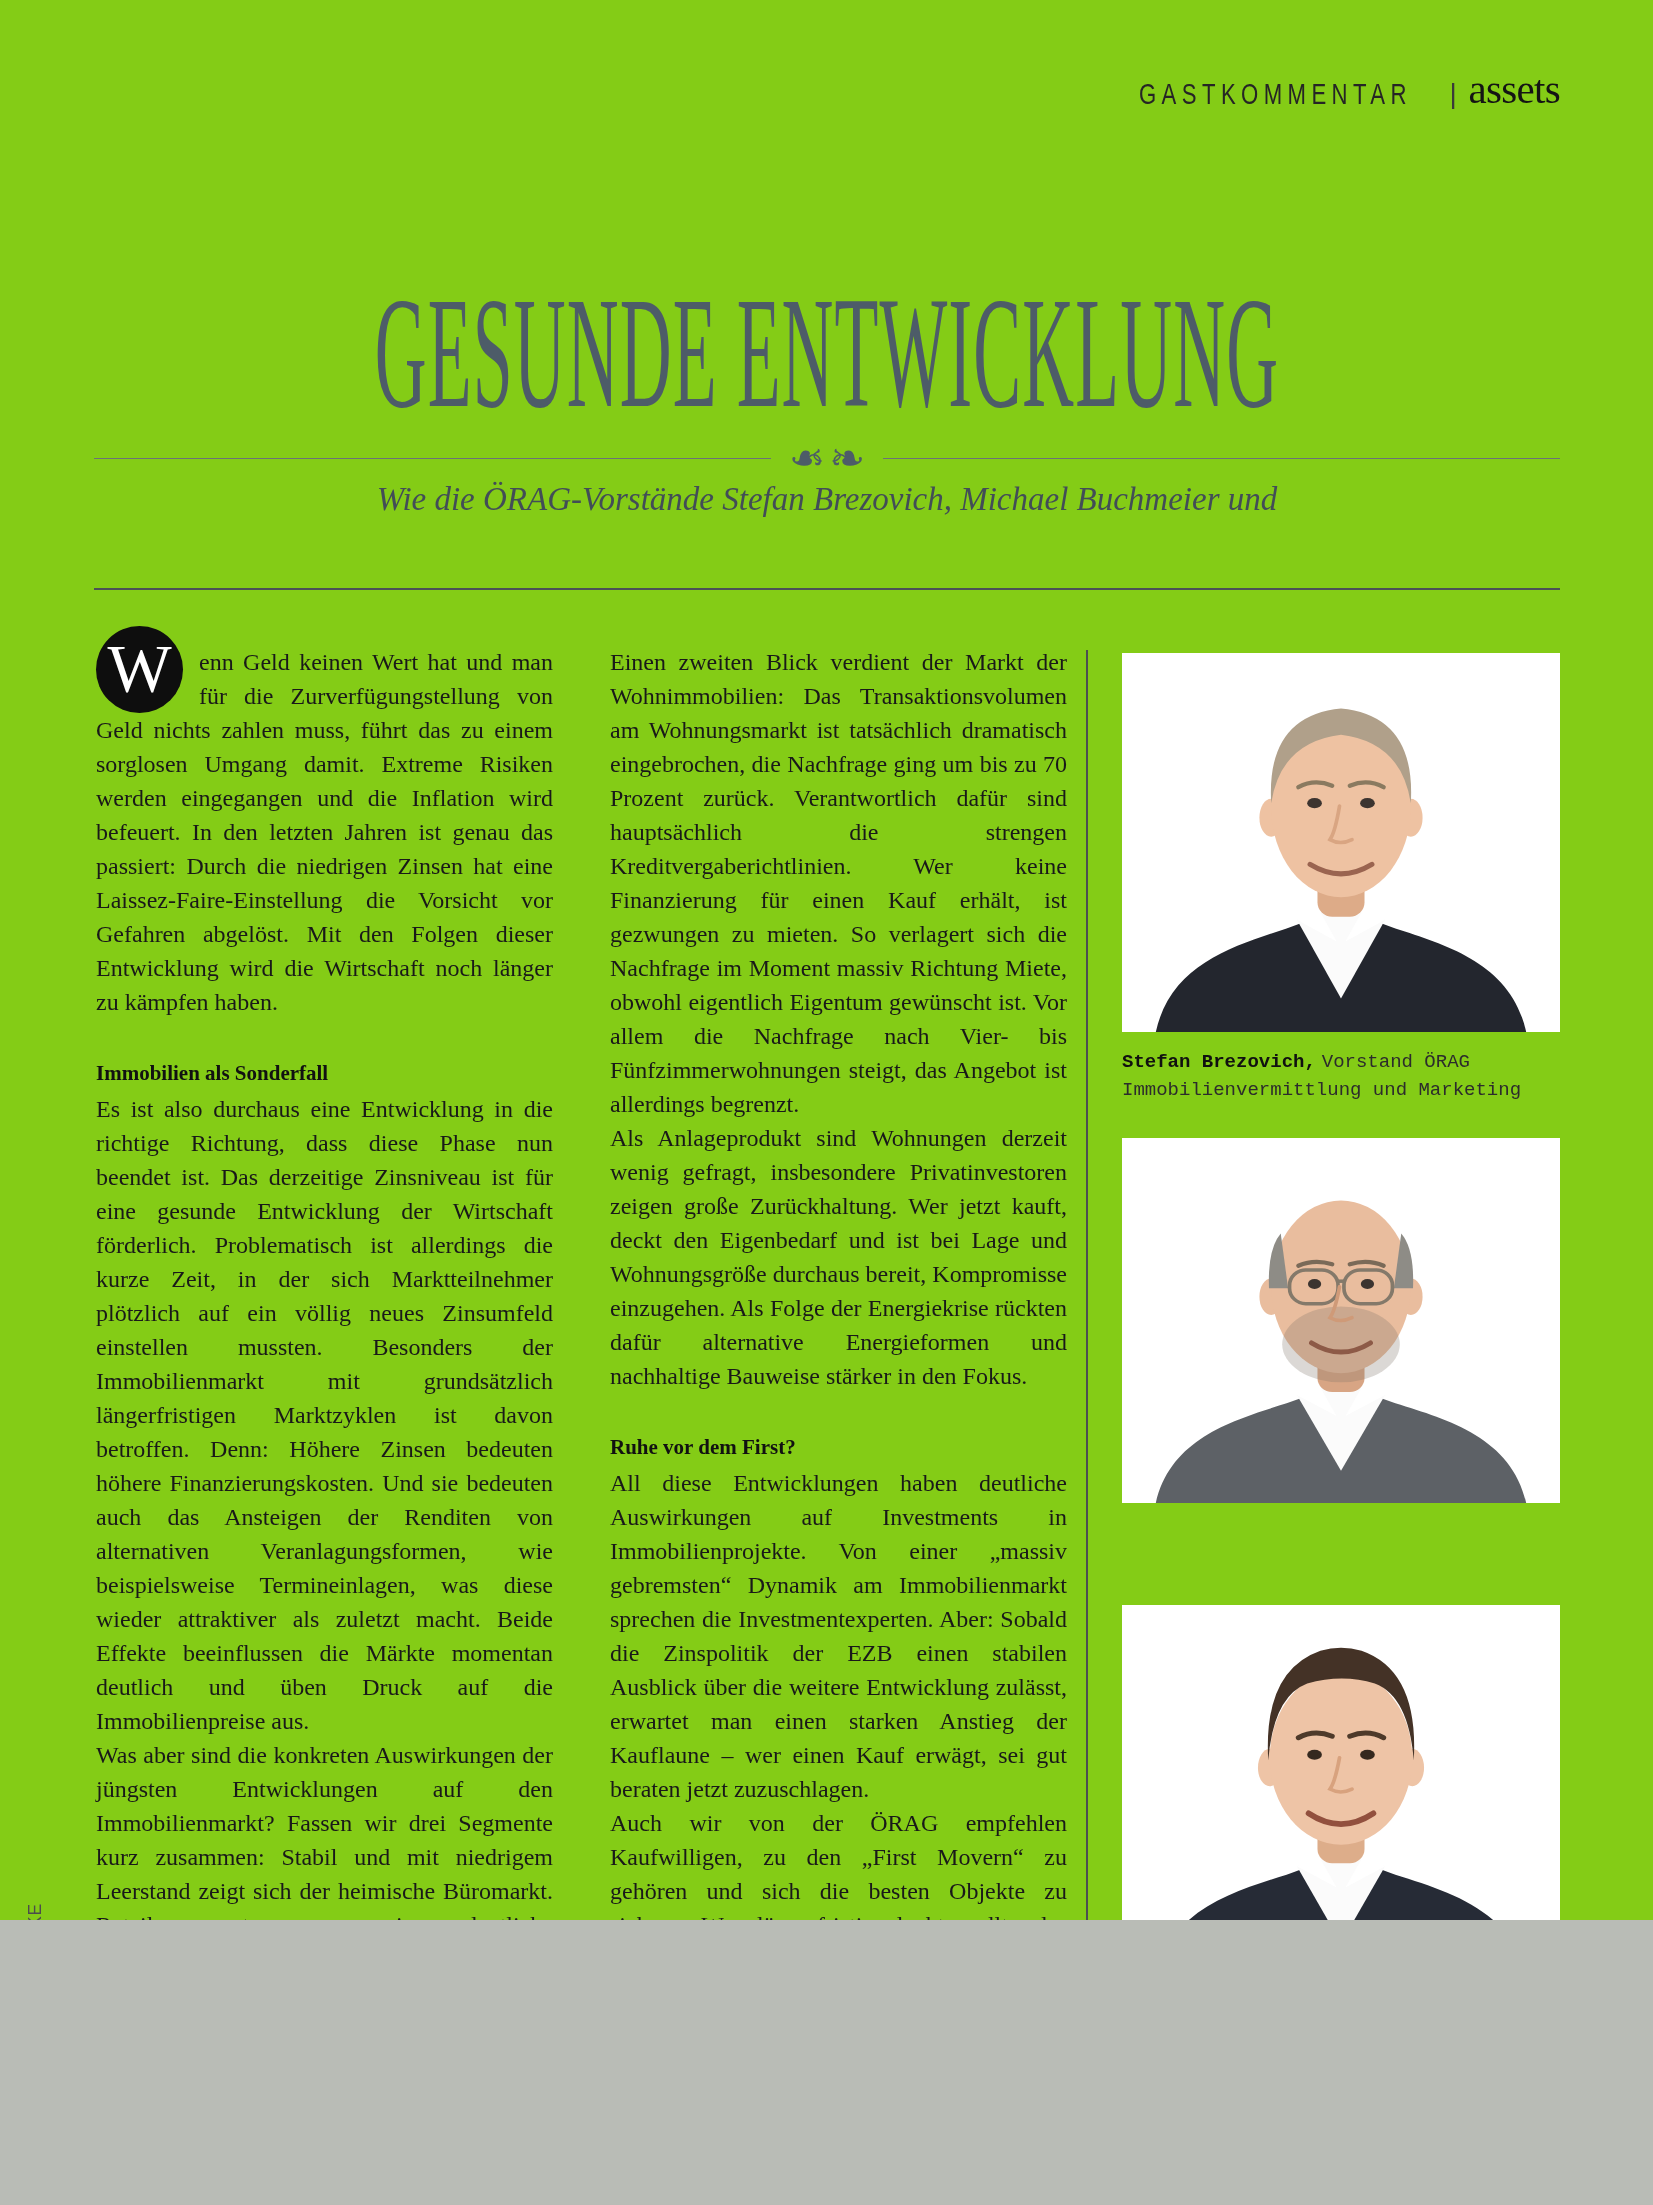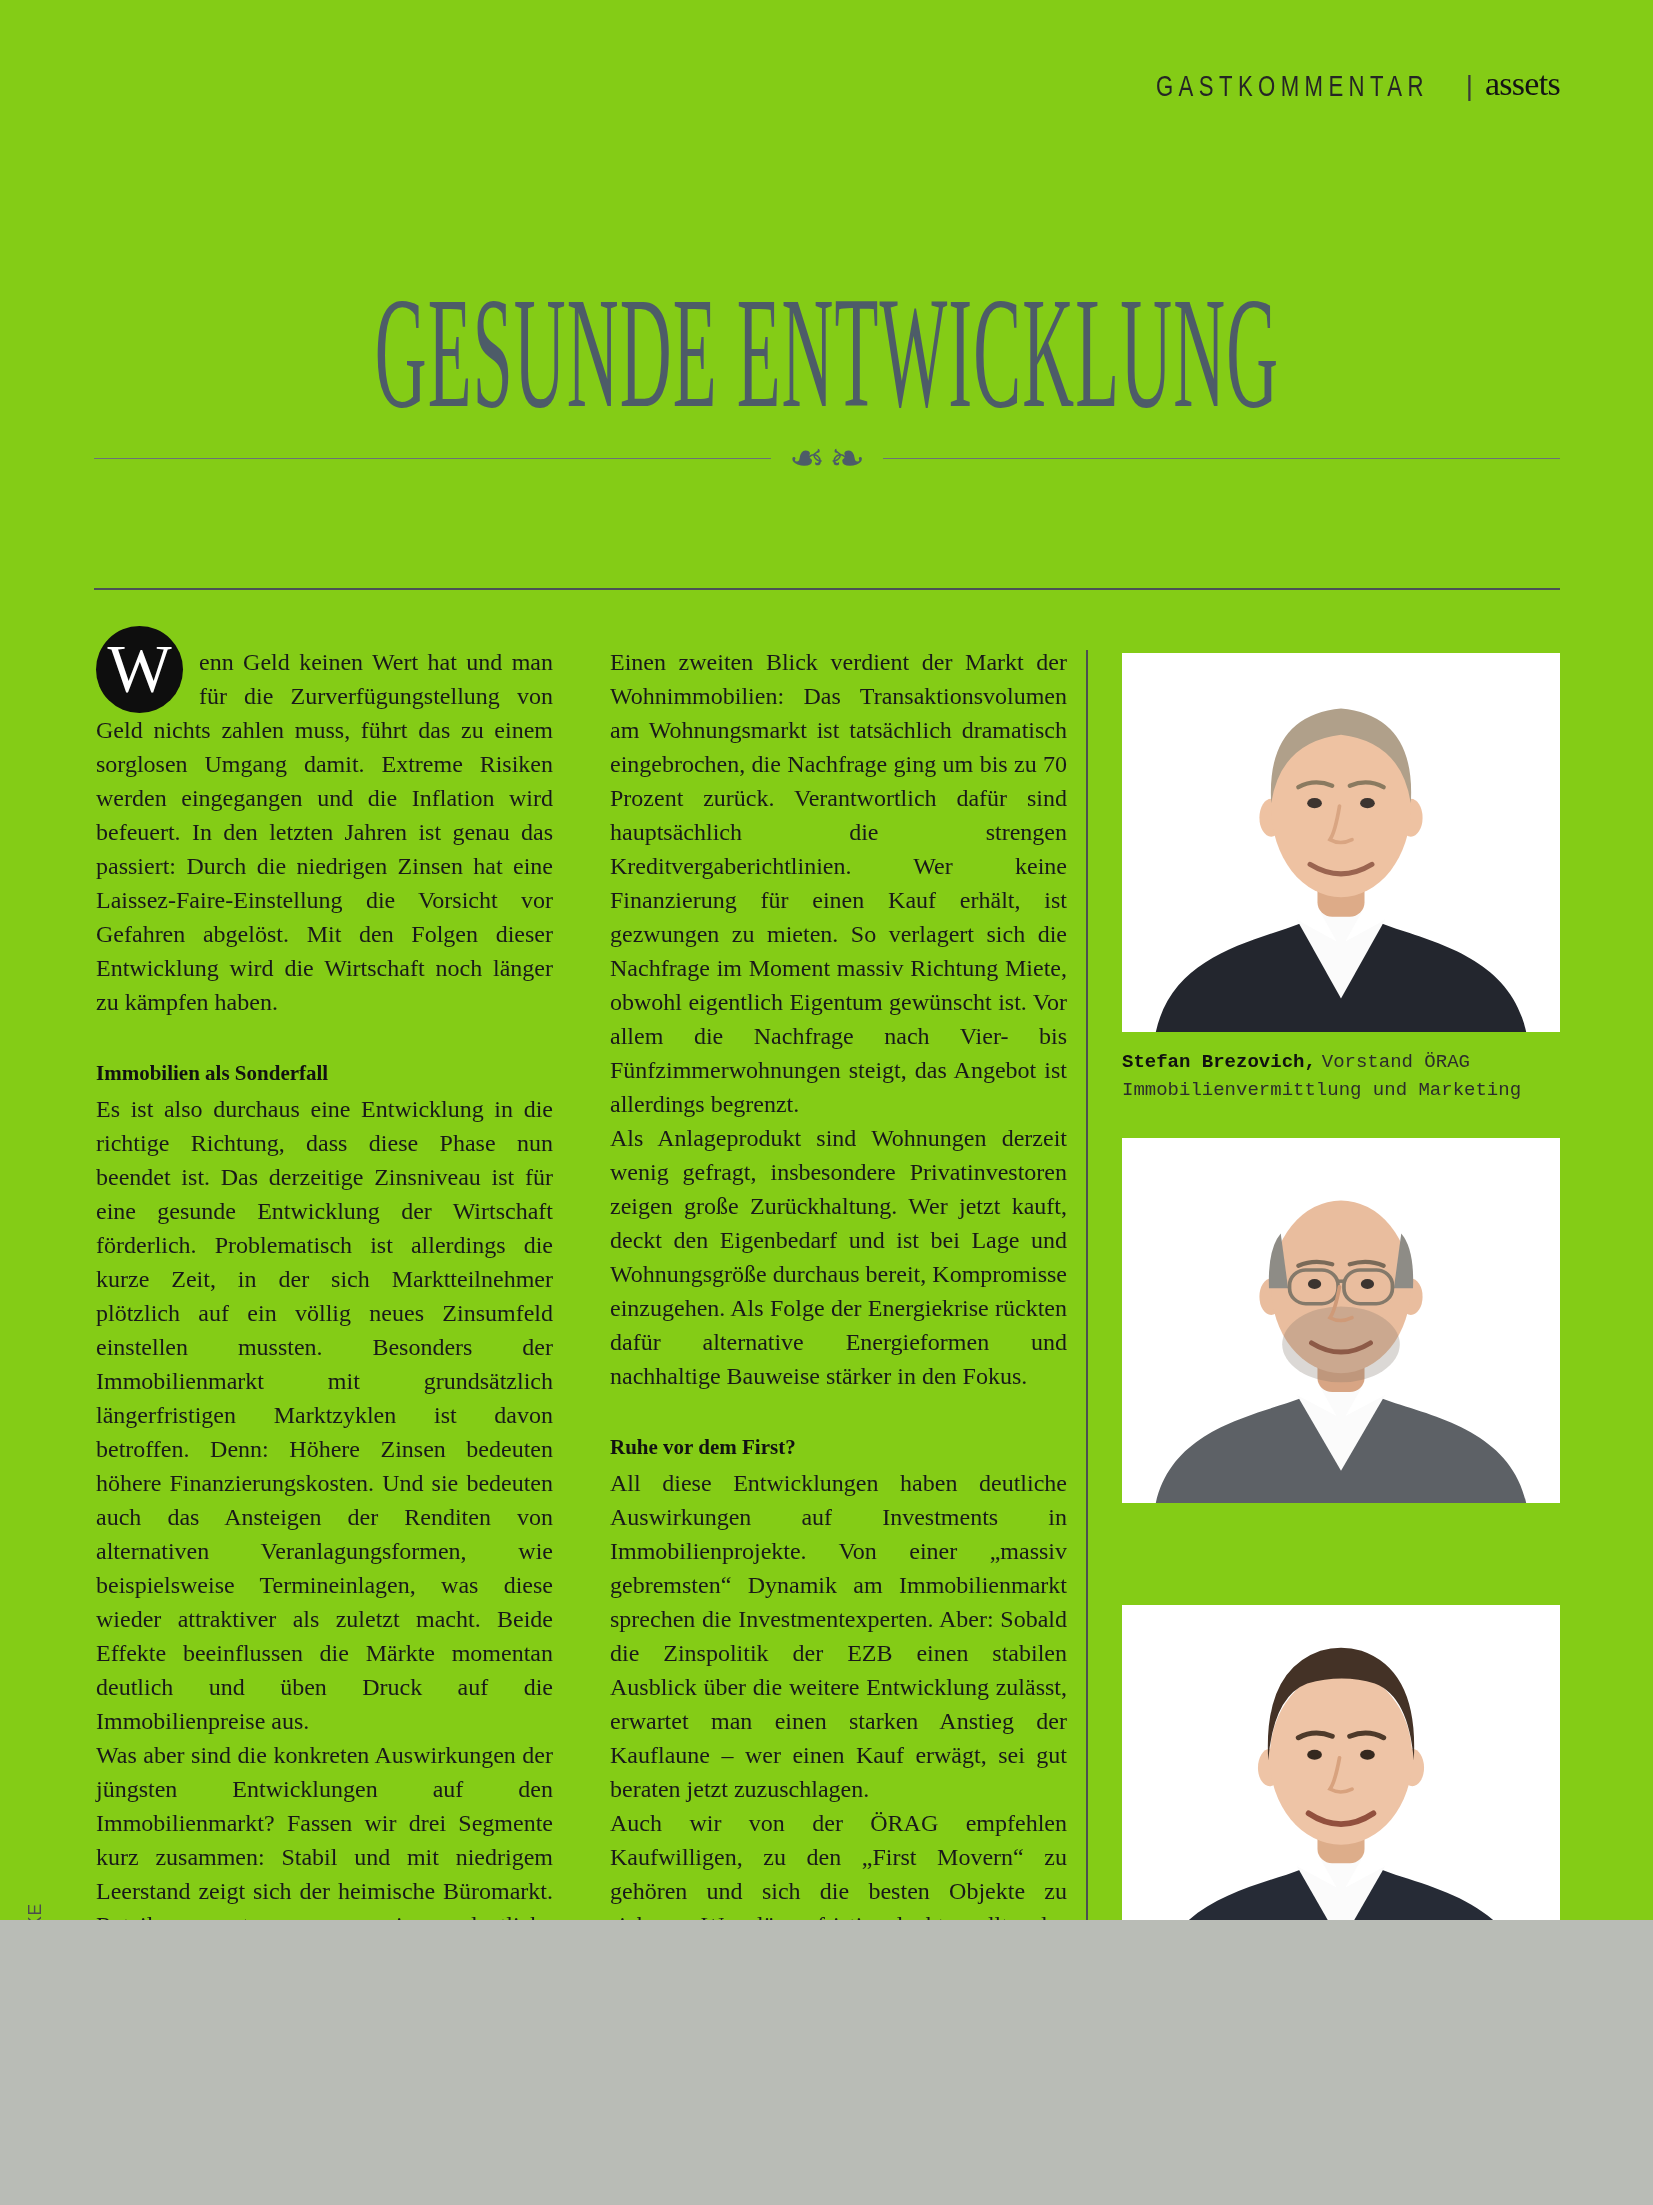--- a/index.html
+++ b/index.html
@@ -17,21 +17,21 @@
     position:absolute;top:65px;right:94px;
     display:flex;align-items:baseline;
   }
   .kicker{
     font-family:"Liberation Sans",sans-serif;
     font-size:27px;letter-spacing:6.6px;color:#252525;
     transform:scale(0.82,1.12);transform-origin:right baseline;
     display:inline-block;white-space:nowrap;
   }
   .hdr-sep{font-family:"Liberation Sans",sans-serif;font-size:28px;color:#3a3a3a;margin:0 11.8px 0 7.4px;font-weight:300;}
-  .brand{font-family:"Liberation Serif",serif;font-size:34px;color:#141414;letter-spacing:-0.7px;}
+  .brand{font-family:"Liberation Serif",serif;font-size:41px;color:#141414;letter-spacing:-0.7px;}
   
   #title{
     position:absolute;left:0;width:100%;top:273px;
     text-align:center;line-height:1;white-space:nowrap;
   }
   #title .t-inner{
     display:inline-block;
     font-size:97px;color:#4d5c68;letter-spacing:1.5px;
     transform:scale(0.74,1.64);transform-origin:center top;
   }
@@ -113,20 +113,21 @@
   <div id="ornrow">
     <div class="orn-line"></div>
     <div class="orn-glyphs">
       <span class="orn-flip">❧</span>
       <span>❧</span>
     </div>
     <div class="orn-line"></div>
   </div>
 
   <div id="standfirst">
+    <div>Wie die ÖRAG-Vorstände Stefan Brezovich, Michael Buchmeier und</div>
   </div>
 
   <div id="rule"></div>
 
   <div class="col" id="col1">
     <p><span class="dropcap">W</span><span>enn Geld keinen Wert hat und man für die Zurverfügungstellung von Geld nichts zahlen muss, führt das zu einem sorglosen Umgang damit. Extreme Risiken werden eingegangen und die Inflation wird befeuert. In den letzten Jahren ist genau das passiert: Durch die niedrigen Zinsen hat eine Laissez-Faire-Einstellung die Vorsicht vor Gefahren abgelöst. Mit den Folgen dieser Entwicklung wird die Wirtschaft noch länger zu kämpfen haben.</span></p>
     <h3>Immobilien als Sonderfall</h3>
     <p>Es ist also durchaus eine Entwicklung in die richtige Richtung, dass diese Phase nun beendet ist. Das derzeitige Zinsniveau ist für eine gesunde Entwicklung der Wirtschaft förderlich. Problematisch ist allerdings die kurze Zeit, in der sich Marktteilnehmer plötzlich auf ein völlig neues Zinsumfeld einstellen mussten. Besonders der Immobilienmarkt mit grundsätzlich längerfristigen Marktzyklen ist davon betroffen. Denn: Höhere Zinsen bedeuten höhere Finanzierungskosten. Und sie bedeuten auch das Ansteigen der Renditen von alternativen Veranlagungsformen, wie beispielsweise Termineinlagen, was diese wieder attraktiver als zuletzt macht. Beide Effekte beeinflussen die Märkte momentan deutlich und üben Druck auf die Immobilienpreise aus.</p>
     <p>Was aber sind die konkreten Auswirkungen der jüngsten Entwicklungen auf den Immobilienmarkt? Fassen wir drei Segmente kurz zusammen: Stabil und mit niedrigem Leerstand zeigt sich der heimische Büromarkt. Retail musste zwar eine deutliche Konsolidierung hinnehmen, spürt jetzt aber wieder Aufwind. Der Logistikmarkt boomt sogar.</p>
   </div>

